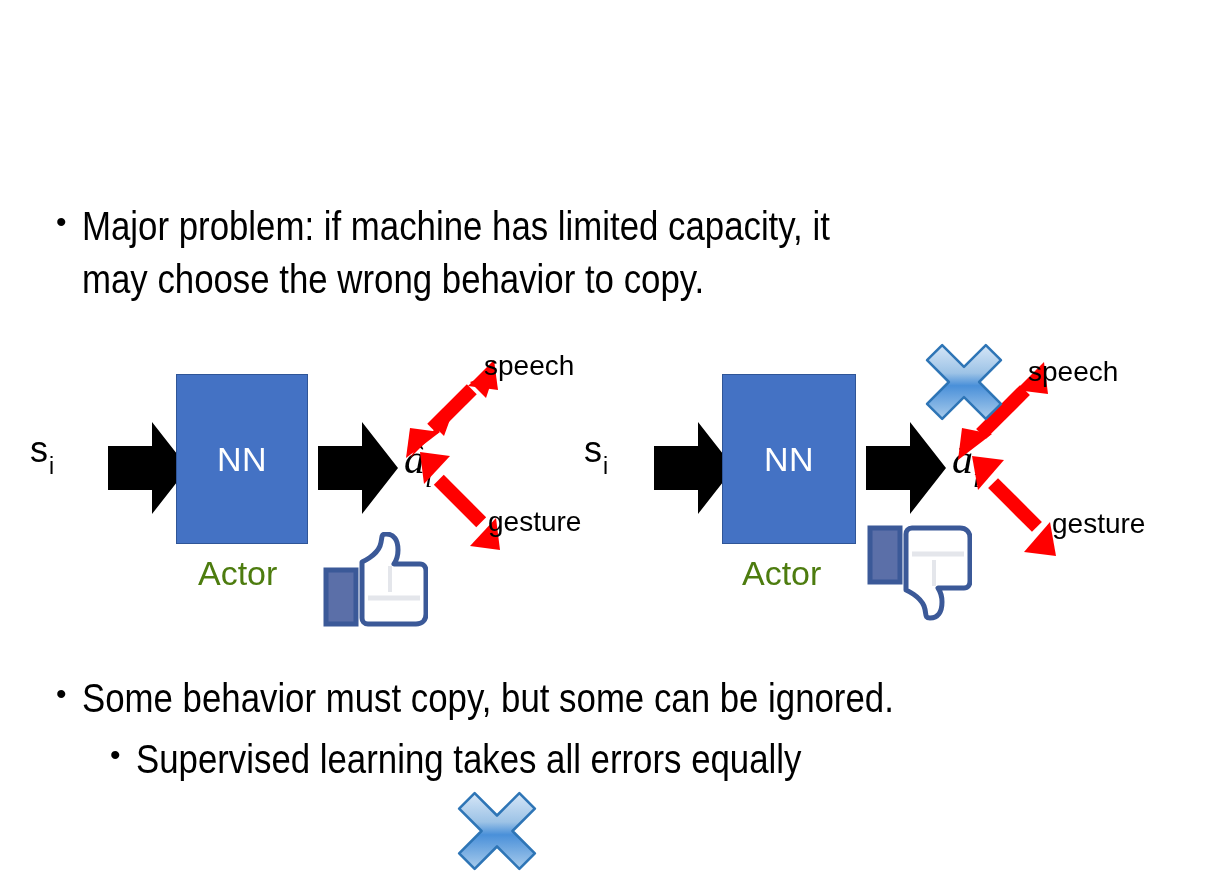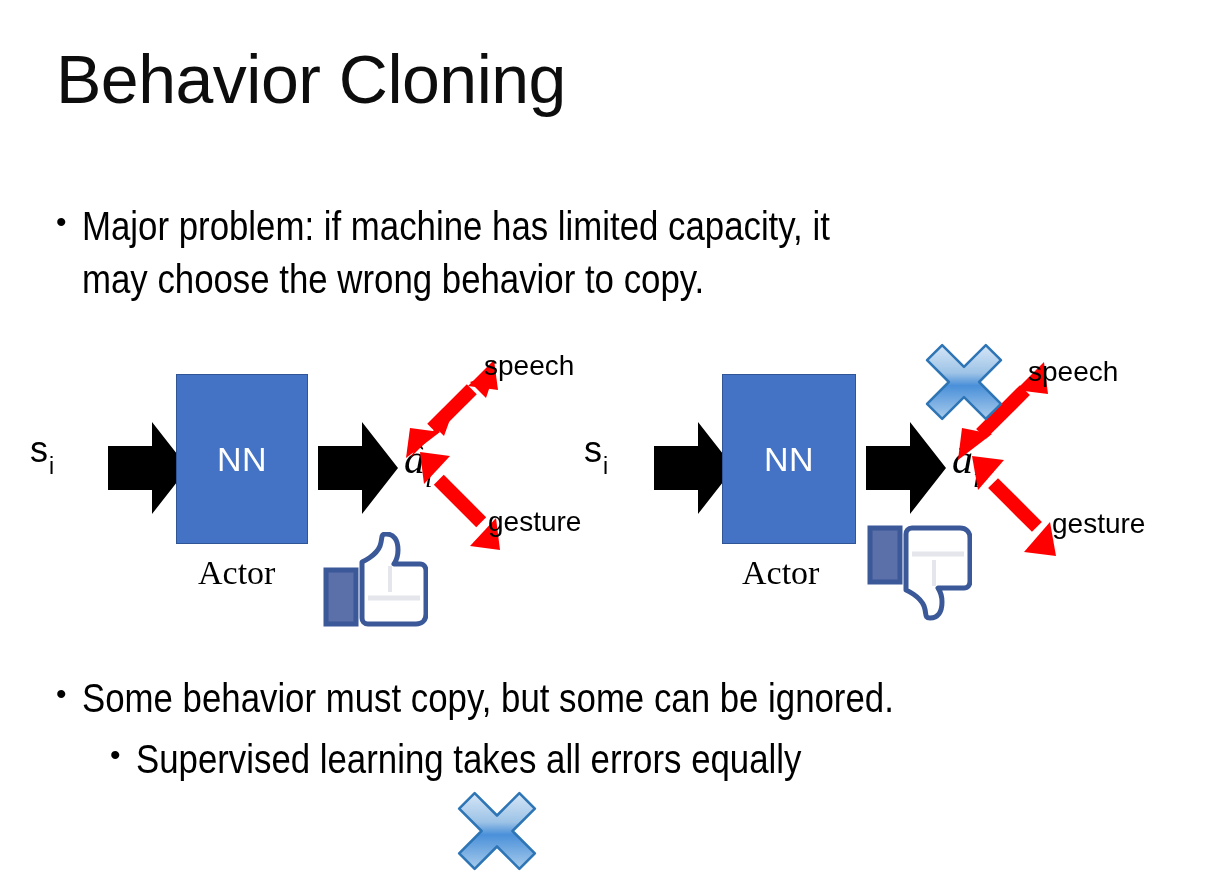--- a/index.html
+++ b/index.html
@@ -98,23 +98,23 @@
   }
   .nn-box .nn-label {
     color: #ffffff;
     font-family: "Liberation Sans", sans-serif;
     font-size: 34px;
     letter-spacing: 0.5px;
   }
 
   .actor-label {
     position: absolute;
-    font-family: Liberation Serif, serif;
+    font-family: Liberation Sans, sans-serif;
     font-size: 34px;
-    color: #000000;
+    color: #4d7c0f;
     white-space: nowrap;
   }
 
   .black-arrow { position: absolute; }
 
   .ahat {
     position: absolute;
     font-family: "Liberation Serif", serif;
     font-style: italic;
     font-size: 42px;
@@ -139,21 +139,20 @@
     font-size: 28px;
     color: #000000;
     white-space: nowrap;
   }
 </style>
 </head>
 <body>
 
 <div id="slide">
 
-  <div id="title">Behavior Cloning</div>
 
   <div class="bullet-block" id="bullet-top">
     <div class="bullet-row">
       <span class="bullet-dot">•</span>
       <span class="bullet-text">Major problem: if machine has limited capacity, it
 may choose the wrong behavior to copy.</span>
     </div>
   </div>
 
   <div class="diagram" id="diagram-left">

